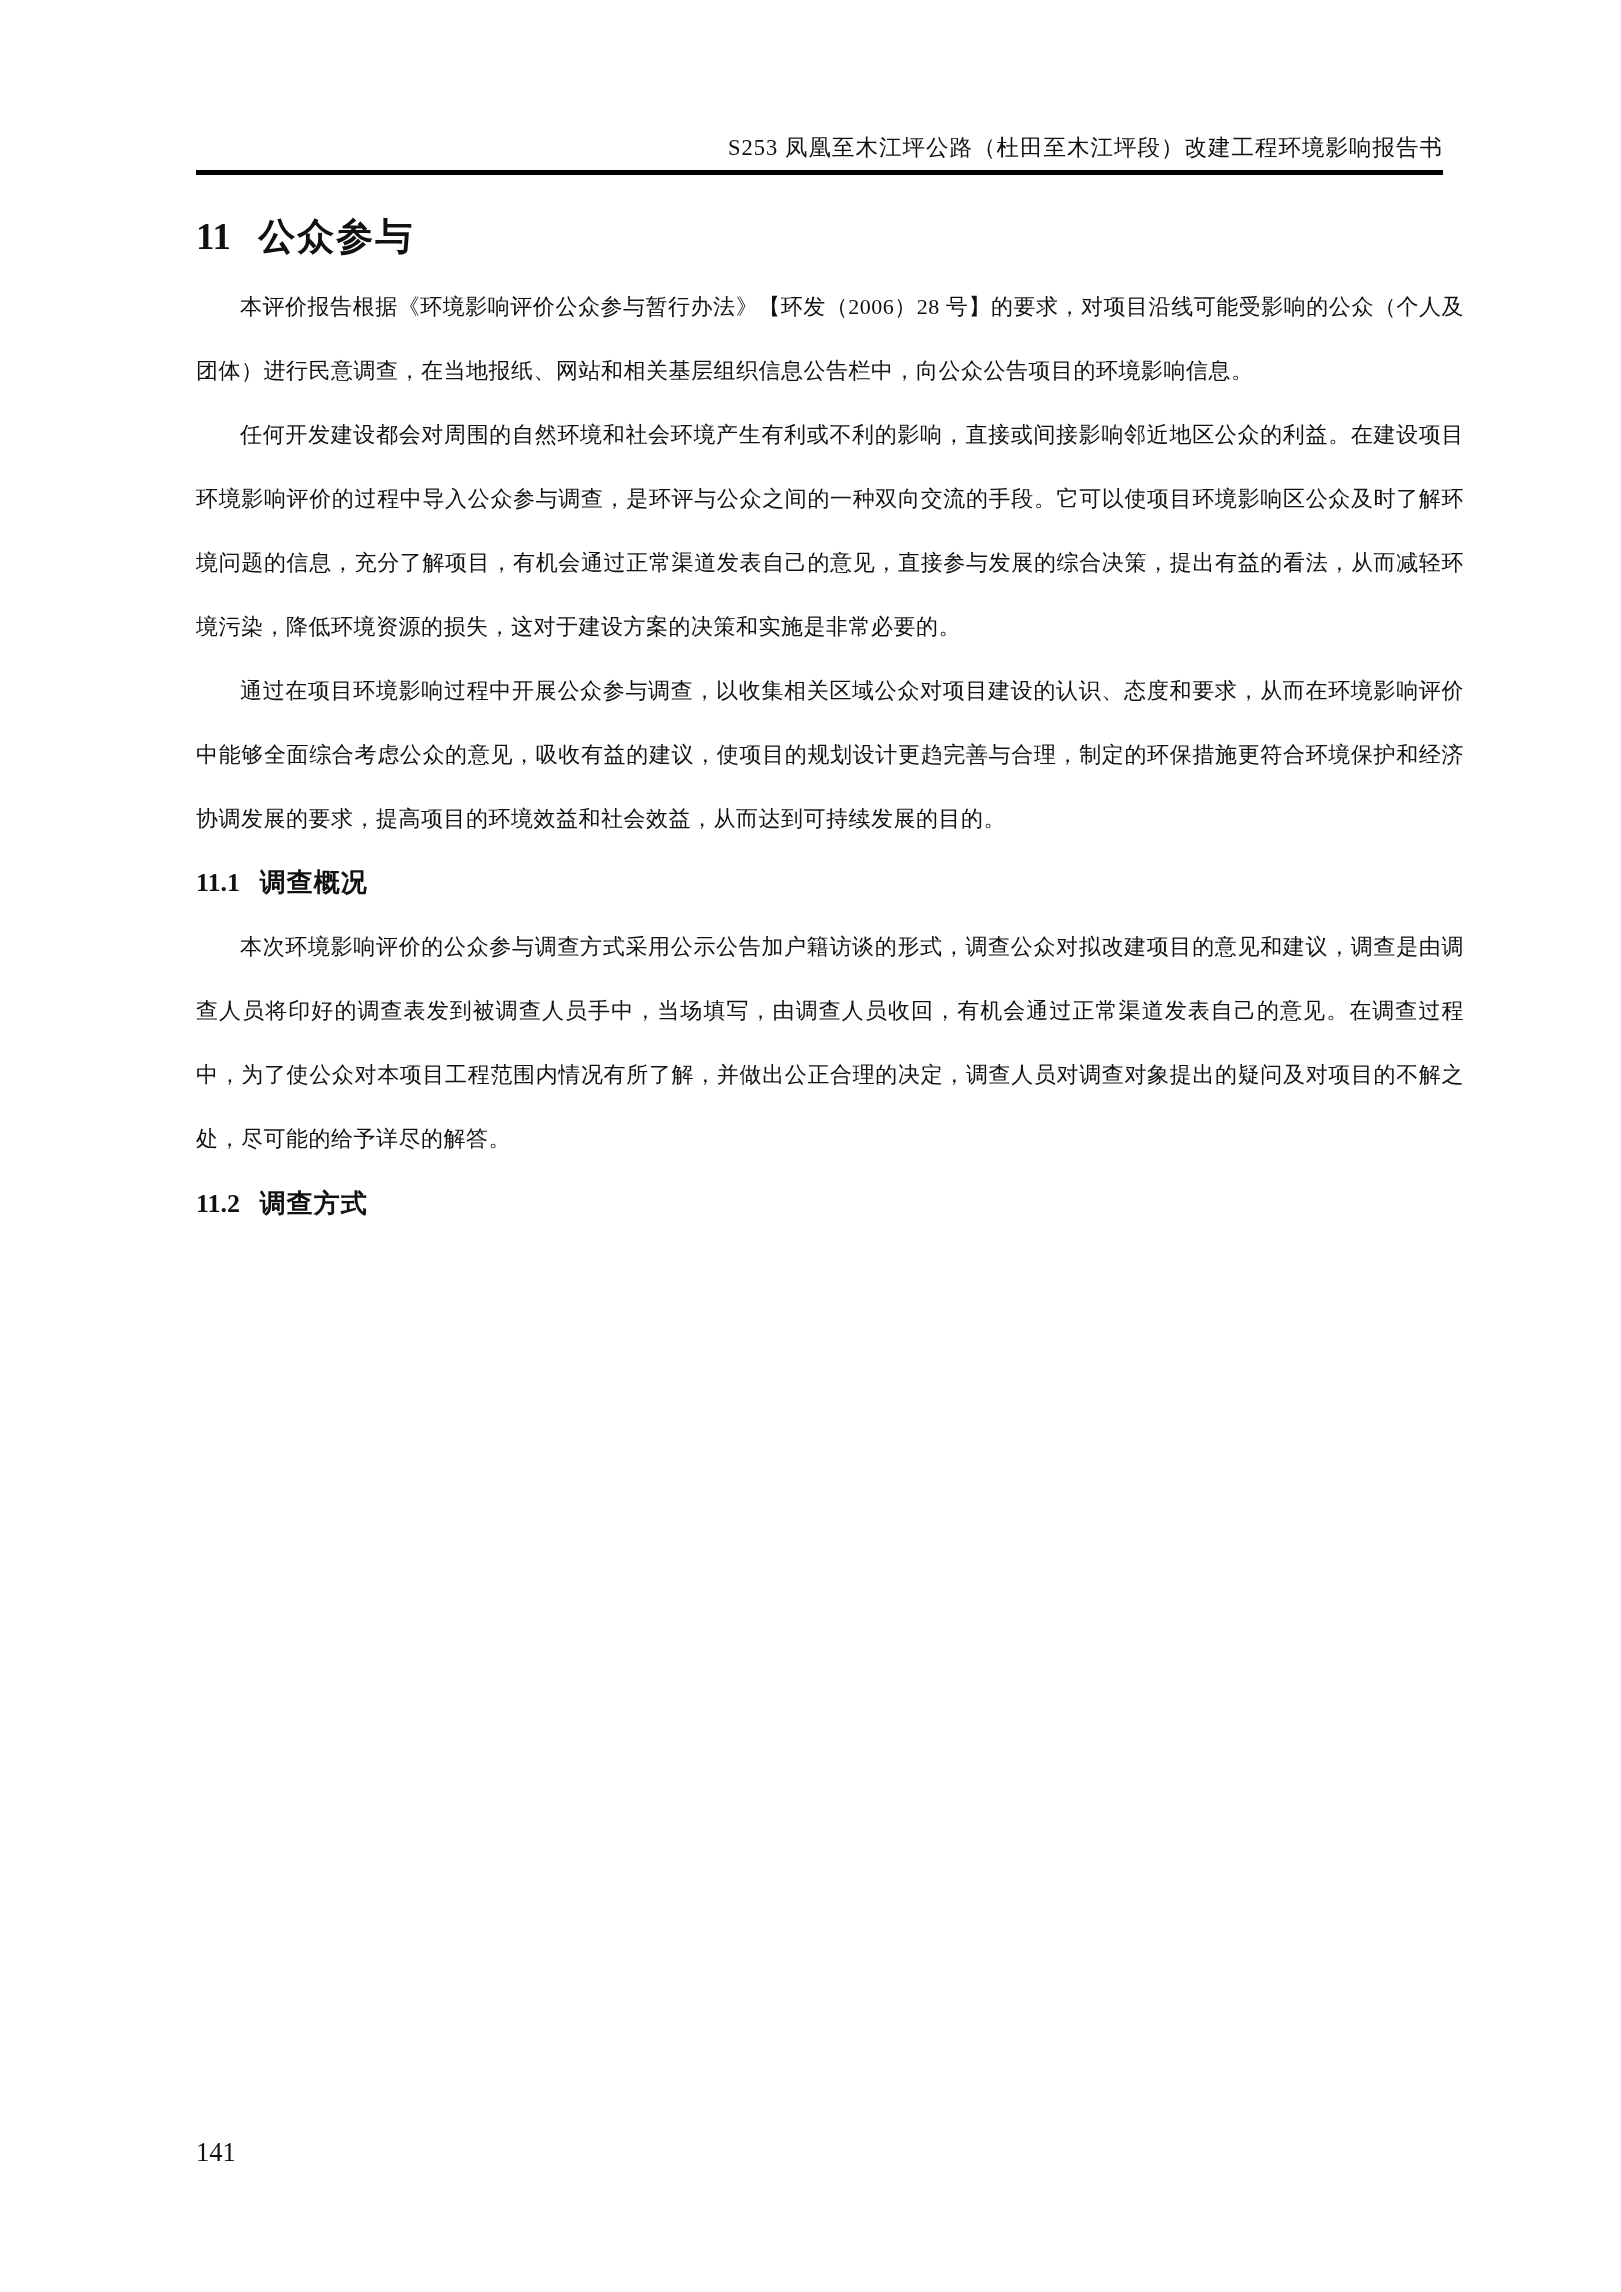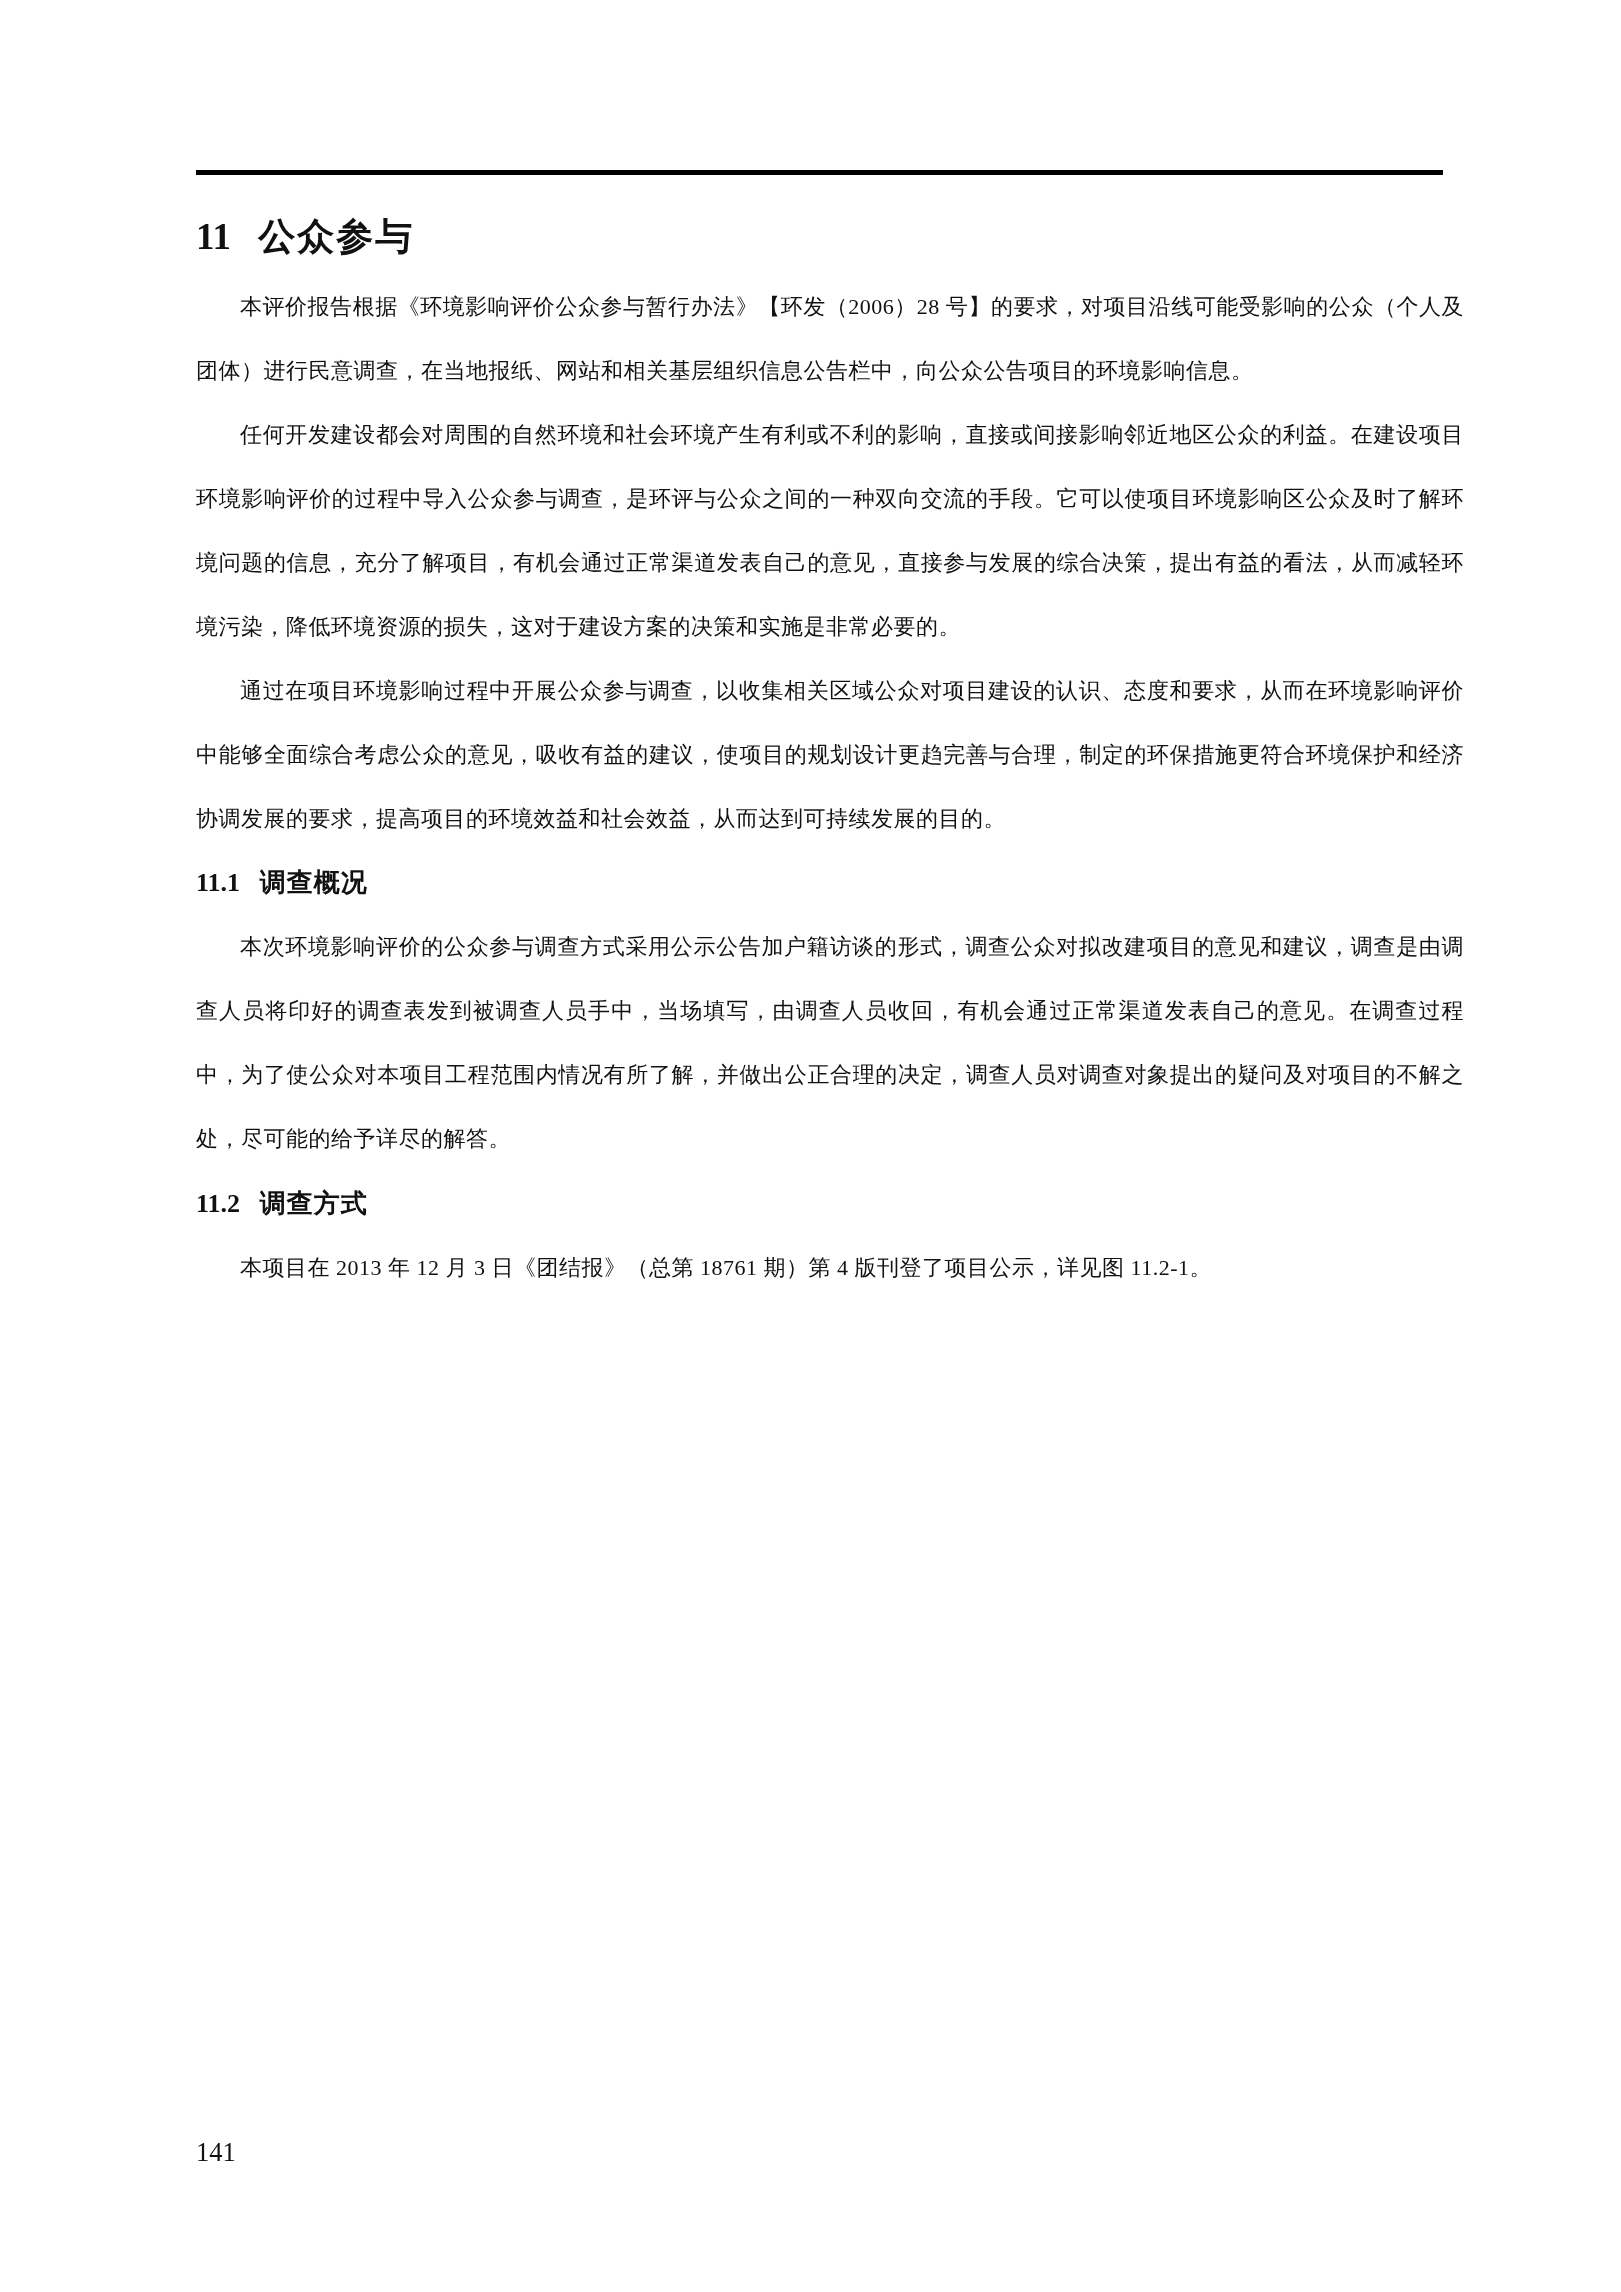--- a/index.html
+++ b/index.html
@@ -92,20 +92,23 @@
     text-align: left;
     font-size: 26.5px;
     line-height: 29px;
   }
 </style>
 </head>
 <body>
 
 <div class="page">
 
+  <div class="doc-header">
+    <span>S253 凤凰至木江坪公路（杜田至木江坪段）改建工程环境影响报告书</span>
+  </div>
 
   <div class="header-rule"></div>
 
   <div class="content">
 
     <h1 class="chapter">
       <span class="h-num">11</span><span class="h-title">公众参与</span>
     </h1>
 
     <p class="body-p first-after-h1">本评价报告根据《环境影响评价公众参与暂行办法》【环发（2006）28 号】的要求，对项目沿线可能受影响的公众（个人及团体）进行民意调查，在当地报纸、网站和相关基层组织信息公告栏中，向公众公告项目的环境影响信息。</p>
@@ -117,20 +120,19 @@
     </h2>
 
     <p class="body-p">本次环境影响评价的公众参与调查方式采用公示公告加户籍访谈的形式，调查公众对拟改建项目的意见和建议，调查是由调查人员将印好的调查表发到被调查人员手中，当场填写，由调查人员收回，有机会通过正常渠道发表自己的意见。在调查过程中，为了使公众对本项目工程范围内情况有所了解，并做出公正合理的决定，调查人员对调查对象提出的疑问及对项目的不解之处，尽可能的给予详尽的解答。</p>
 
     <h2 class="section">
       <span class="h-num">11.2</span><span class="h-title">调查方式</span>
     </h2>
 
 
 
-    <p class="body-p">本项目在 2013 年 12 月 3 日《团结报》（总第 18761 期）第 4 版刊登了项目公示，详见图 11.2-1。</p>
 
   </div>
 
   <div class="page-number">141</div>
 
 </div>
 
 
 </body></html>

